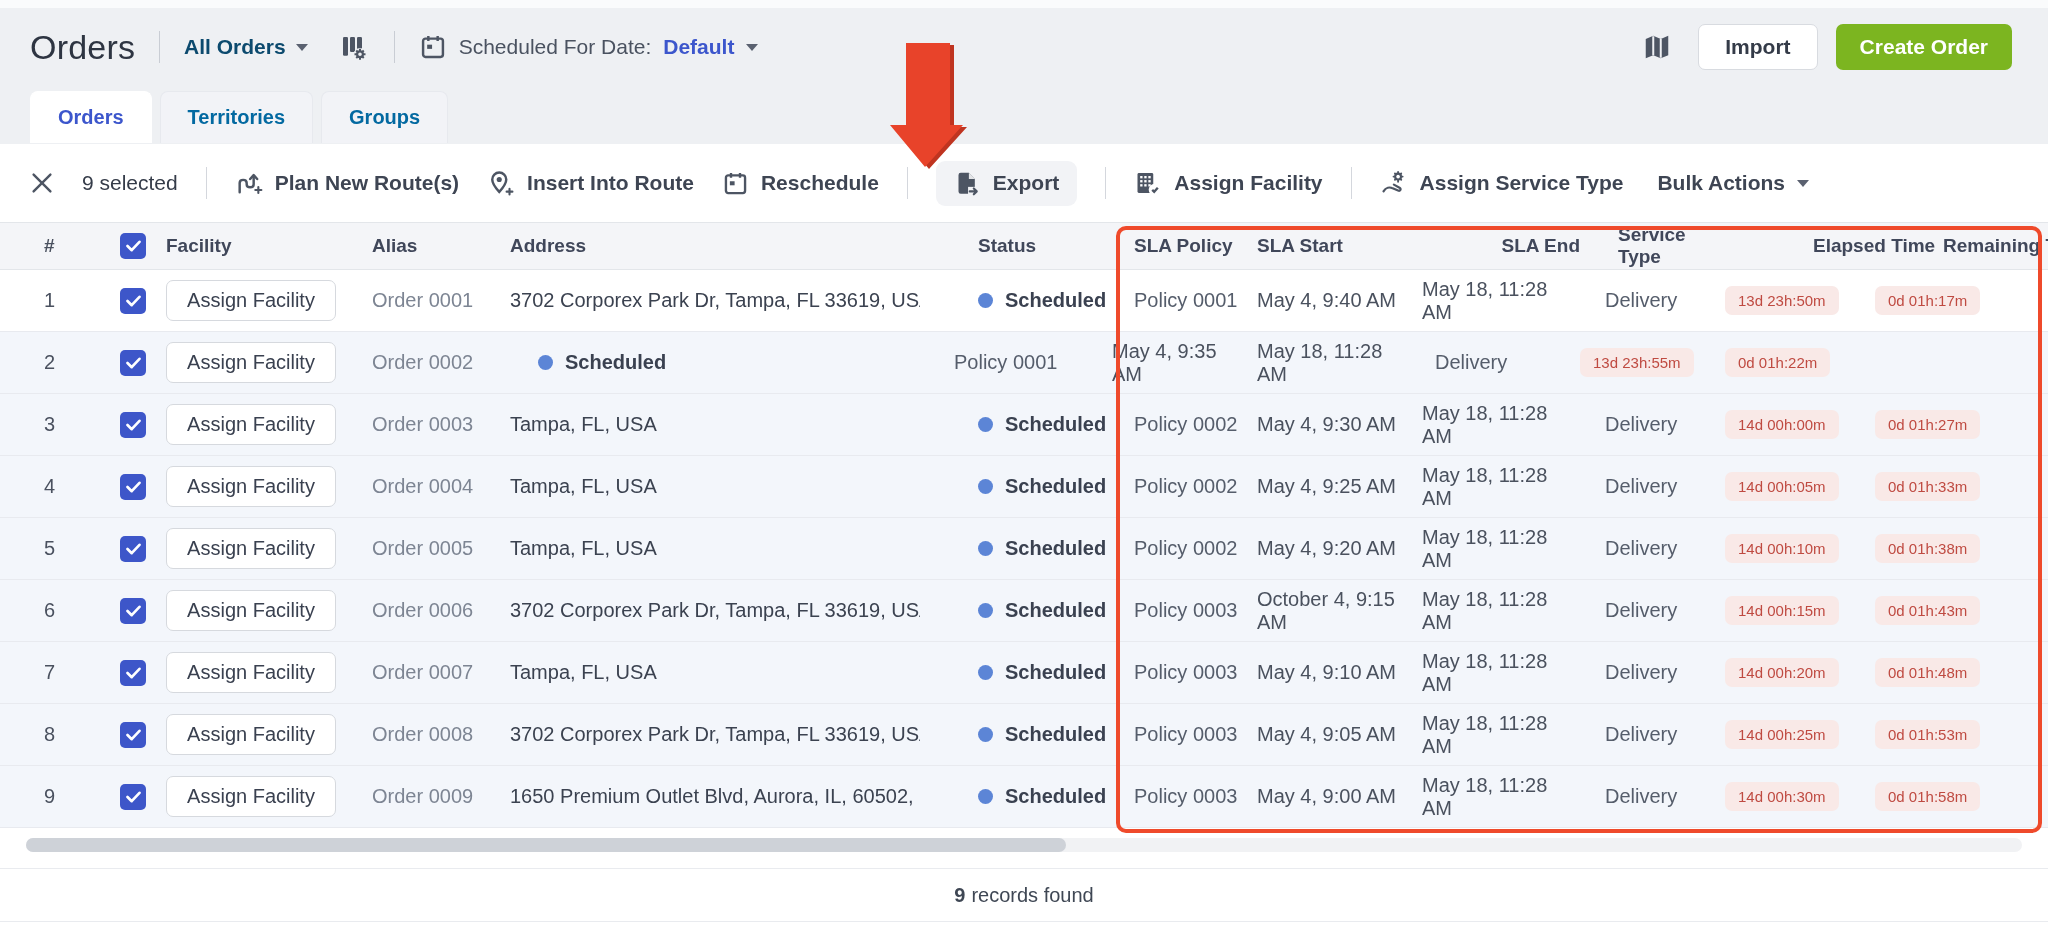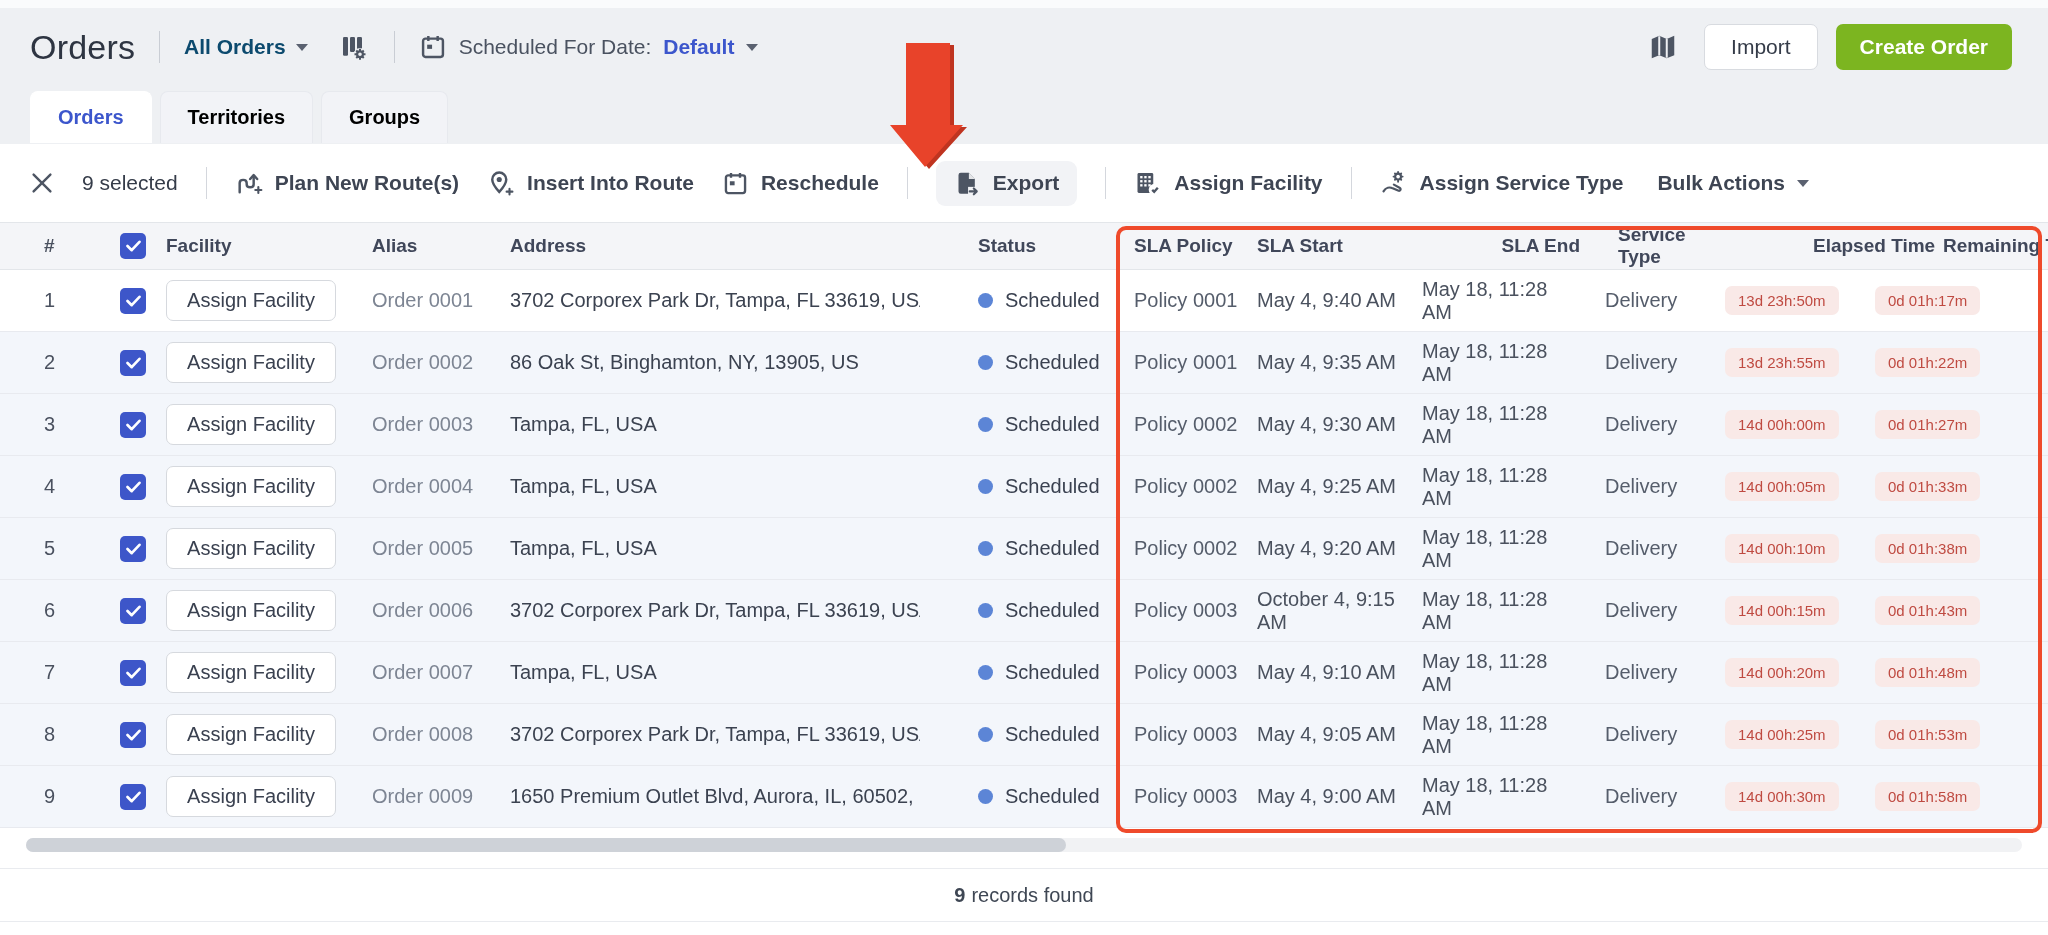--- a/index.html
+++ b/index.html
@@ -17,26 +17,26 @@
   .caret { width:0; height:0; border-left:6px solid transparent; border-right:6px solid transparent; border-top:7px solid #5a6170; }
   .icon { display:inline-flex; align-items:center; justify-content:center; }
   .icon svg { display:block; }
   .iconbtn { cursor:pointer; }
   .col-settings { margin:0 2px; }
   .sched { display:flex; align-items:center; gap:12px; cursor:pointer; }
   .sched .lbl { font-size:21px; color:#4a5260; }
   .sched .val { font-size:21px; font-weight:700; color:#3c56cc; }
   .topbar .spacer { flex:1; }
   .btn { border:none; cursor:pointer; font-family:inherit; }
-  .btn-import { background:#fff; border:1px solid #d8dbe0; border-radius:7px; padding:10px 26px; font-size:21px; font-weight:400; color:#343b48; margin-left:26px; }
+  .btn-import { background:#fff; border:1px solid #d8dbe0; border-radius:7px; padding:10px 26px; font-size:21px; font-weight:700; color:#343b48; margin-left:26px; }
   .btn-create { background:#7cb520; border-radius:7px; padding:11px 24px; font-size:21px; font-weight:700; color:#fff; margin-left:18px; }
 
   
   .tabs { position:absolute; top:91px; left:30px; display:flex; gap:8px; z-index:3; }
-  .tab { padding:14px 27px; font-size:20px; font-weight:700; border-radius:8px 8px 0 0; cursor:pointer; background:#f2f3f7; border:1px solid #e7e9ee; border-bottom:none; color:#000000; }
+  .tab { padding:14px 27px; font-size:20px; font-weight:700; border-radius:8px 8px 0 0; cursor:pointer; background:#f2f3f7; border:1px solid #e7e9ee; border-bottom:none; color:#0369a1; }
   .tab.active { background:#fff; color:#3c56cc; border-color:#fff; }
 
   
   .panel { position:absolute; top:144px; left:0; right:0; height:856px; background:#fff; }
 
   
   .toolbar { height:78px; display:flex; align-items:center; padding:0 30px; gap:28px; }
   .tb-item { display:flex; align-items:center; gap:12px; font-size:21px; font-weight:600; color:#3e4553; cursor:pointer; white-space:nowrap; }
   .tb-sel { font-weight:500; color:#353c49; }
   .tb-div { width:1px; height:32px; background:#d4d7dd; }
@@ -47,21 +47,21 @@
   .thead { height:48px; background:#f4f5f8; border-top:1px solid #e3e6ea; border-bottom:1px solid #e3e6ea; font-size:19px; font-weight:700; color:#40475a; }
   .tr { height:62px; border-bottom:1px solid #e8eaef; background:#f3f6fb; font-size:20px; }
   .tr:first-child { background:#fff; }
   .c-num { padding-left:44px; color:#4a515f; }
   .c-check { padding-left:20px; }
   .checkbox { width:26px; height:26px; border-radius:5px; background:#3d56c9; display:flex; align-items:center; justify-content:center; cursor:pointer; }
   .c-fac { padding-left:6px; }
   .btn-assign { background:#fff; border:1px solid #d6d9de; border-radius:7px; padding:8px 0; width:170px; font-size:20px; font-weight:500; color:#3a4150; }
   .c-alias { padding-left:22px; color:#7d8593; }
   .c-addr { padding-left:30px; color:#3b4250; white-space:nowrap; overflow:hidden; }
-  .c-status { padding-left:58px; display:flex; align-items:center; gap:12px; color:#3a4150; font-weight:400; }
+  .c-status { padding-left:58px; display:flex; align-items:center; gap:12px; color:#3a4150; font-weight:700; }
   .dot { width:15px; height:15px; border-radius:50%; background:#5c85d6; flex:none; }
   .c-policy { padding-left:34px; color:#555d6b; }
   .c-start { padding-left:12px; color:#4a515e; }
   .c-end { padding-left:12px; color:#4a515e; }
   .c-svc { padding-left:25px; color:#555d6b; }
   .h-status { padding-left:58px; }
   .h-policy { padding-left:34px; }
   .h-start { padding-left:12px; }
   .h-end { padding-left:12px;text-align:right; }
   .h-svc { padding-left:38px; }
@@ -295,21 +295,20 @@
         <div class="c-num">2</div>
         <div class="c-check">
             <span class="checkbox">
               <svg width="15" height="12" viewBox="0 0 12 10">
                 <path d="M1 5l3.5 3.5L11 1.5" stroke="#fff" stroke-width="2.2" fill="none" stroke-linecap="round" stroke-linejoin="round"></path>
               </svg>
             </span>
           </div>
         <div class="c-fac"><button class="btn btn-assign">Assign Facility</button></div>
         <div class="c-alias">Order 0002</div>
-        <div class="c-addr">86 Oak St, Binghamton, NY, 13905, US</div>
         <div class="c-status">
             <span class="dot"></span>
             <span>Scheduled</span>
           </div>
         <div class="c-policy">Policy 0001</div>
         <div class="c-start">May 4, 9:35 AM</div>
         <div class="c-end">May 18, 11:28 AM</div>
         <div class="c-svc">Delivery</div>
         <div class="c-elapsed"><span class="badge">13d 23h:55m</span></div>
         <div class="c-remaining"><span class="badge">0d 01h:22m</span></div>

